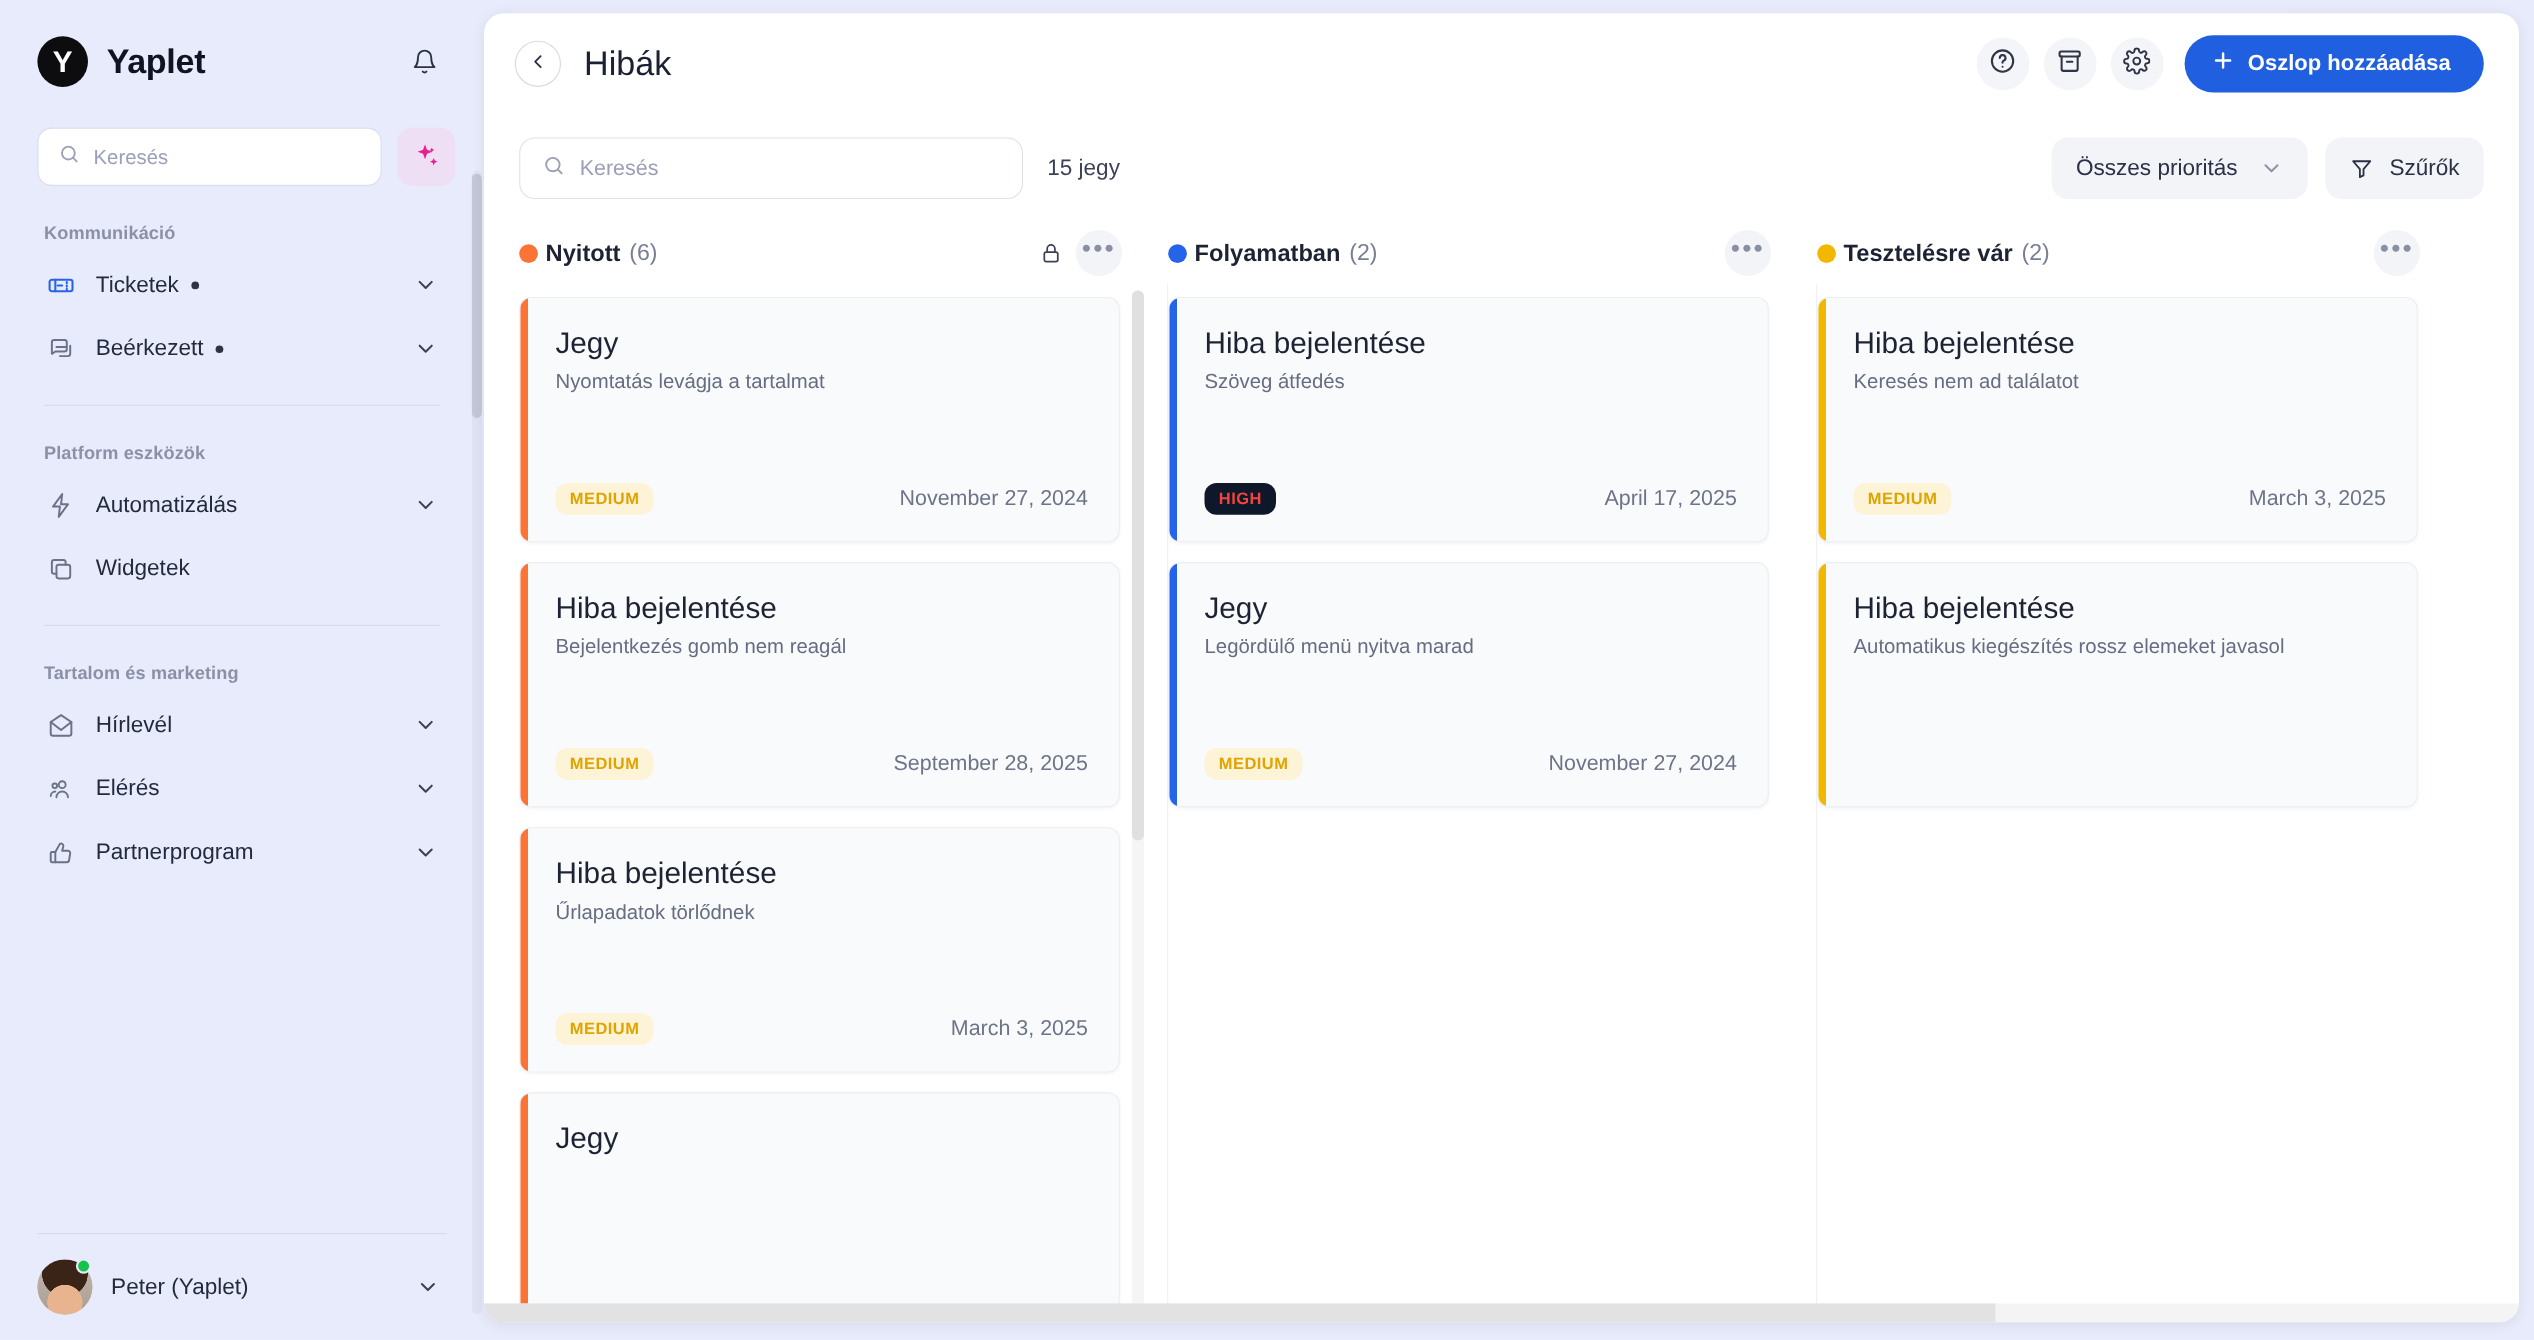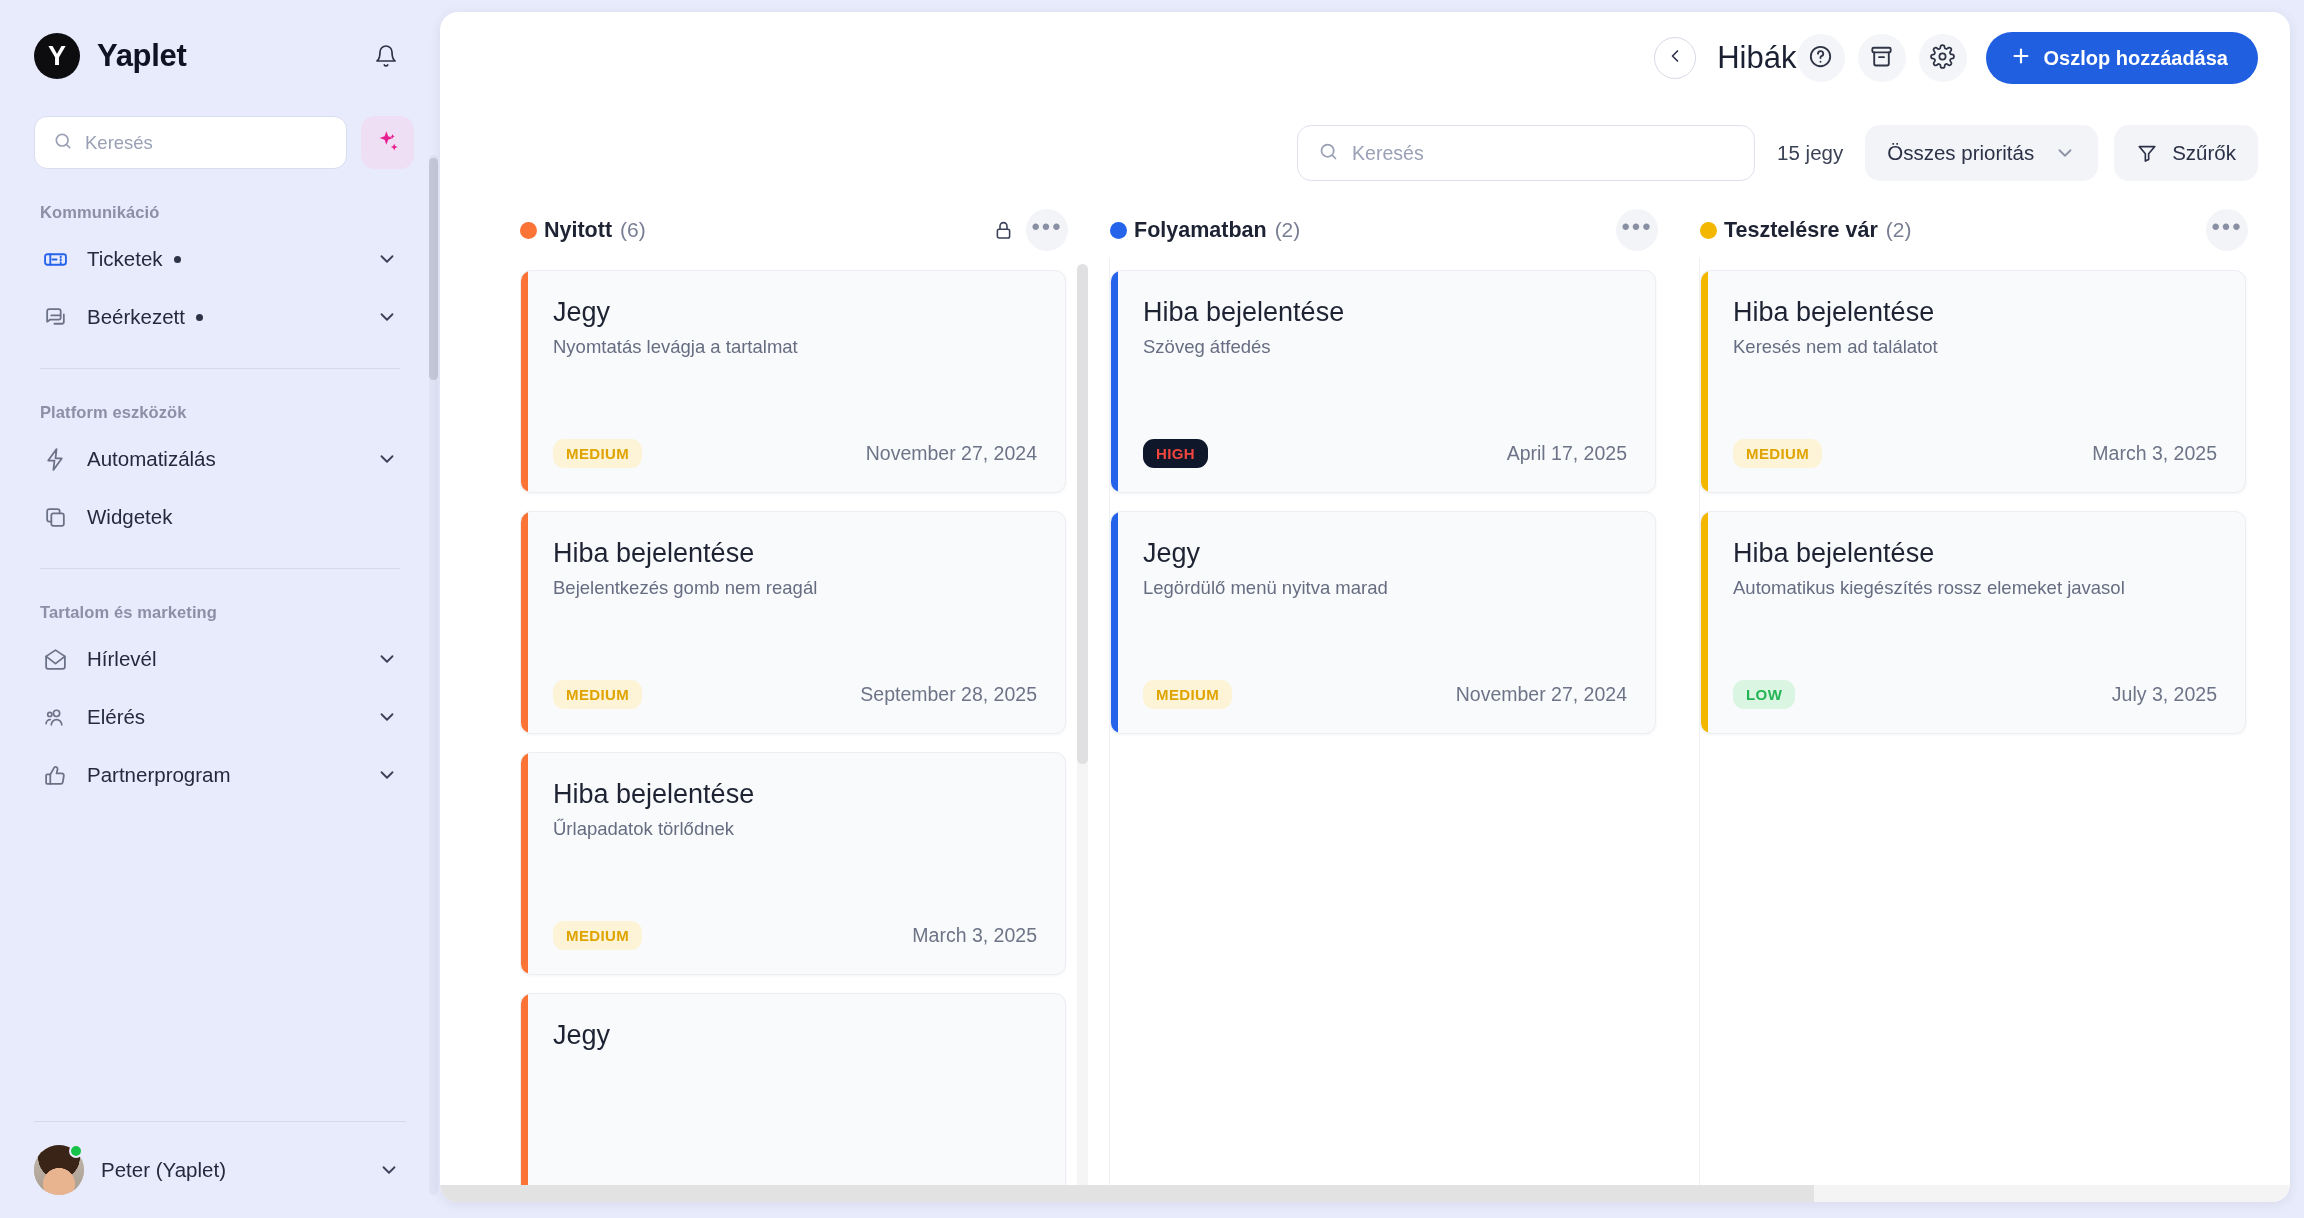--- a/index.html
+++ b/index.html
@@ -108,21 +108,20 @@
     cursor: pointer;
   }
 
   
   #main {
     flex: 1; margin: 12px 14px 16px 0;
     background: #fff; border-radius: 18px;
     box-shadow: 0 2px 12px rgba(40,50,90,0.09);
     display: flex; flex-direction: column; overflow: hidden;
     position: relative;
-    align-items: flex-end;
   }
   .mp-header {
     height: 92px; display: flex; align-items: center;
     padding: 0 32px 0 28px; flex: 0 0 92px;
   }
   .back-btn {
     width: 42px; height: 42px; border-radius: 50%;
     border: 1px solid #d6dae6; background: #fff;
     display: flex; align-items: center; justify-content: center;
     cursor: pointer; color: #2d3347; flex: 0 0 42px;
@@ -583,24 +582,20 @@
           <div class="card-title">Hiba bejelentése</div>
           <div class="card-sub">Keresés nem ad találatot</div>
           <div class="card-foot">
             <span class="badge MEDIUM">MEDIUM</span>
             <span class="card-date">March 3, 2025</span>
           </div>
         </div>
         <div class="card" style="--bar:#f3b700">
           <div class="card-title">Hiba bejelentése</div>
           <div class="card-sub">Automatikus kiegészítés rossz elemeket javasol</div>
-          <div class="card-foot">
-            <span class="badge LOW">LOW</span>
-            <span class="card-date">July 3, 2025</span>
-          </div>
         </div>
       </div>
     </div>
 
   </div>
 
   <div class="hscroll-track"></div>
   <div class="hscroll-thumb"></div>
 </div>
 

